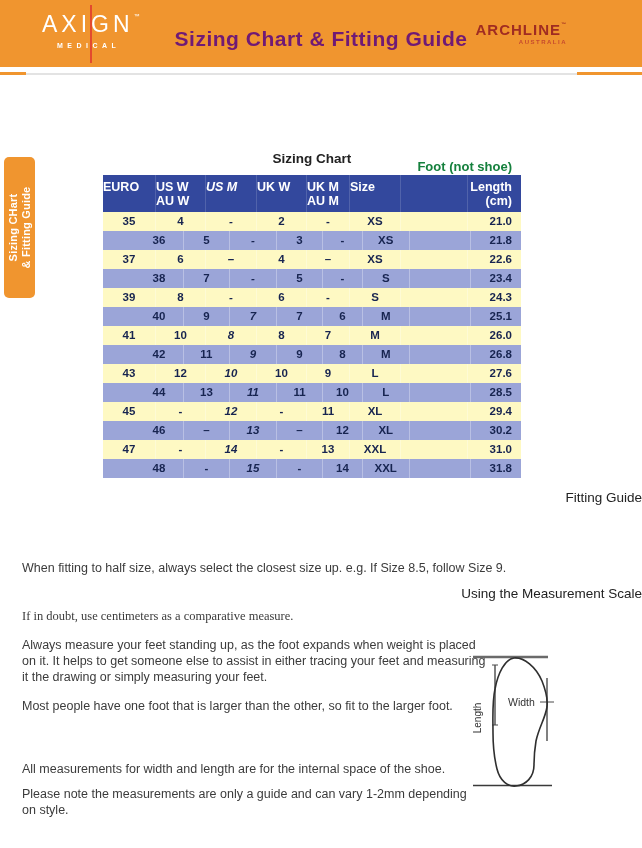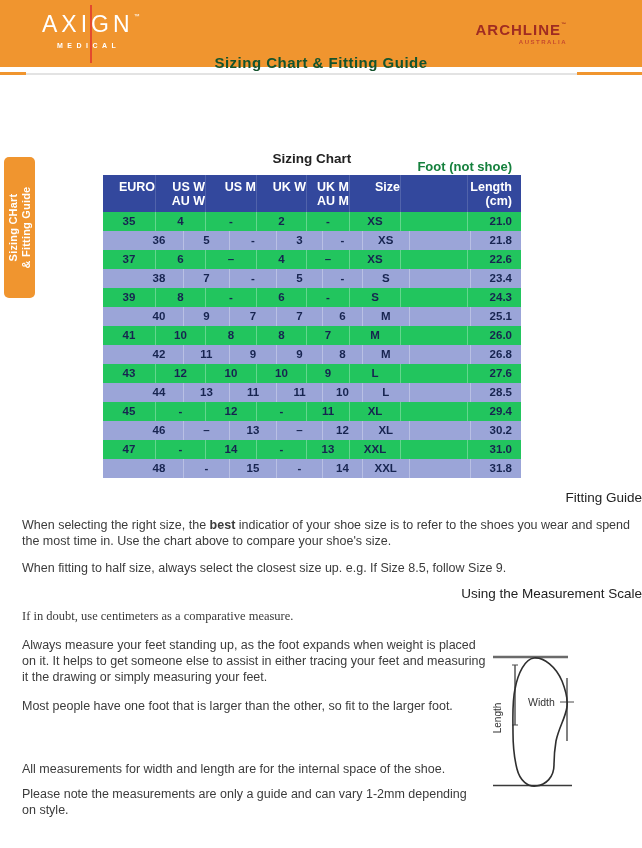--- a/index.html
+++ b/index.html
@@ -11,21 +11,21 @@
 
   
   .banner { position:absolute; left:0; top:0; width:642px; height:67px; background:#F0952F; }
   .axign { position:absolute; left:42px; top:11px; width:104px; color:#fff; }
   .axign-name { font-size:23px; font-weight:400; letter-spacing:4px; white-space:nowrap; }
   .axign-tm { font-size:6px; vertical-align:14px; letter-spacing:0; }
   .axign-sub { font-size:7px; font-weight:bold; letter-spacing:4.5px; margin-top:4px; padding-left:15px; white-space:nowrap; }
   .axign-line { position:absolute; left:48px; top:-6px; width:2px; height:58px; background:#E34A2E; }
   .banner-title {
     position:absolute; left:0; right:0; top:27px; text-align:center;
-    color:#14532d; font-size:15px; font-weight:bold; letter-spacing:0.5px;margin-top:27px;
+    color:#701a75; font-size:21px; font-weight:bold; letter-spacing:0.5px;
   }
   .archline { position:absolute; right:75px; top:21px; text-align:right; }
   .archline-name { font-size:15px; font-weight:bold; letter-spacing:1px; color:#A02C22; white-space:nowrap; }
   .archline-tm { font-size:5px; vertical-align:9px; }
   .archline-sub { font-size:6px; font-weight:bold; letter-spacing:1.5px; color:#C64A2E; margin-top:1px; }
 
   .rule { position:absolute; top:72px; height:3px; }
   .rule-left { left:0; width:26px; background:#F0952F; }
   .rule-mid { left:26px; width:551px; top:73px; height:2px; background:#E3E3E3; }
   .rule-right { left:577px; width:65px; background:#F0952F; }
@@ -38,42 +38,42 @@
     display:flex; flex-direction:column; justify-content:center; text-align:center;
     color:#fff; font-weight:bold; font-size:11px; line-height:13px; letter-spacing:0.2px;
   }
 
   
   .chart-title { position:absolute; left:103px; width:418px; top:151px; text-align:center; font-size:13.5px; font-weight:bold; color:#222; }
   .foot-note  { position:absolute; left:312px; width:200px; top:159px; text-align:right; font-size:13px; font-weight:bold; color:#15803d; }
 
   .sizing-table { position:absolute; left:103px; top:175px; width:418px; }
   .thead { display:flex; background:#33489D; height:37px; color:#fff; }
-  .hcell { font-size:12.5px; font-weight:bold; white-space:pre-line; text-align:right; padding-top:5px; line-height:14px; }
+  .hcell { font-size:12.5px; font-weight:bold; white-space:pre-line; text-align:left; padding-top:5px; line-height:14px; }
   .hcell + .hcell { border-left:1px solid rgba(255,255,255,0.15); }
   .trow { display:flex; height:19px; }
-  .trow.dark  { background:#22c55e; }
+  .trow.dark  { background:#fef9c3; }
   .trow.light { background:#9BA5D8;padding-left:32px; }
   .cell { font-size:11.5px; font-weight:bold; color:#172450; text-align:center; line-height:19px; }
   .trow .cell + .cell { border-left:1px solid rgba(255,255,255,0.3); }
-  .c0{width:52px;} .c1{width:50px;} .c2{width:51px;} .c3{width:50px;}
+  .c0{width:52px;} .c1{width:50px;} .c2{width:51px;font-style:italic;} .c3{width:50px;}
   .c4{width:43px;} .c5{width:51px;} .c6{width:67px;} .c7{width:54px;}
   .hcell.c7, .cell.c7 { text-align:right; padding-right:9px; }
 
   
   .h-center { position:absolute; left:0; right:0; text-align:right; font-size:13.5px; font-weight:normal; color:#222; }
   .h-fitting { top:490px; }
   .h-using   { top:586px;padding-left:47px; }
   .para { position:absolute; left:22px; width:612px; font-size:12.5px; line-height:16px; color:#3B3B3B; white-space:pre-line; }
   .p1 { top:517px; } .p2 { top:560px; } .p3 { top:608px;font-family:Liberation Serif, serif; }
   .p4 { top:637px; width:500px; } .p5 { top:698px; }
   .p6 { top:761px; } .p7 { top:786px; width:500px; }
 
   
-  .diagram { position:absolute; left:488px; top:645px; width:152px; height:152px; }
+  .diagram { position:absolute; left:468px; top:645px; width:152px; height:152px; }
   .diagram svg { display:block; }
   .diag-label { font-family:"Liberation Sans", sans-serif; fill:#333; }
 </style>
 </head>
 <body>
 
 <div class="page">
 
   <div class="banner">
     <div class="axign">
@@ -253,22 +253,20 @@
           <div class="cell c3">-</div>
           <div class="cell c4">14</div>
           <div class="cell c5">XXL</div>
           <div class="cell c6"></div>
           <div class="cell c7">31.8</div>
         </div>
       </div>
   </div>
 
   <div class="h-center h-fitting">Fitting Guide</div>
-  <p class="para p1"><span>When selecting the right size, the </span><b>best</b><span> indicatior of your shoe size is to refer to the shoes you wear and spend
-the most time in. Use the chart above to compare your shoe's size.</span></p>
   <p class="para p2">When fitting to half size, always select the closest size up. e.g. If Size 8.5, follow Size 9.</p>
 
   <div class="h-center h-using">Using the Measurement Scale</div>
   <p class="para p3">If in doubt, use centimeters as a comparative measure.</p>
   <p class="para p4">Always measure your feet standing up, as the foot expands when weight is placed
 on it. It helps to get someone else to assist in either tracing your feet and measuring
 it the drawing or simply measuring your feet.</p>
   <p class="para p5">Most people have one foot that is larger than the other, so fit to the larger foot.</p>
   <p class="para p6">All measurements for width and length are for the internal space of the shoe.</p>
   <p class="para p7">Please note the measurements are only a guide and can vary 1-2mm depending

